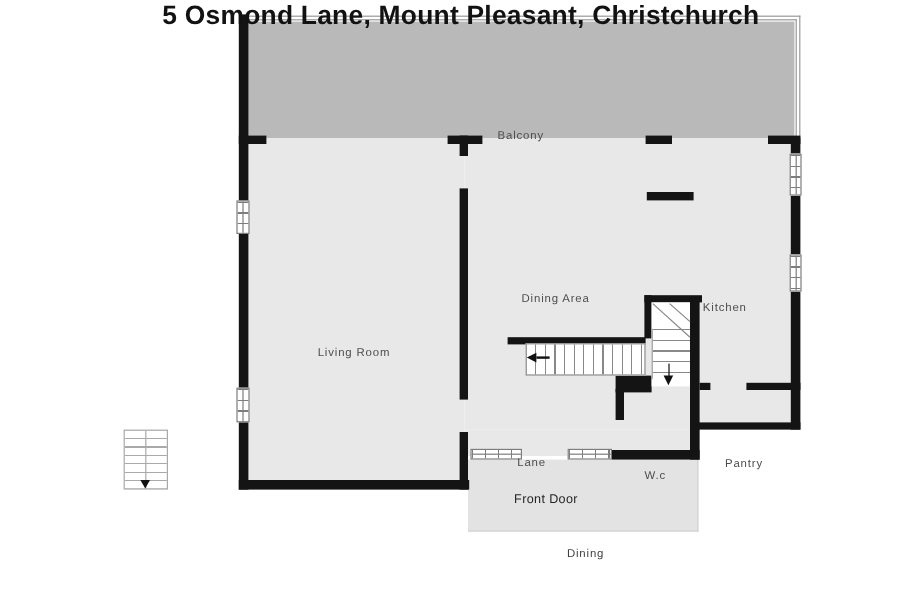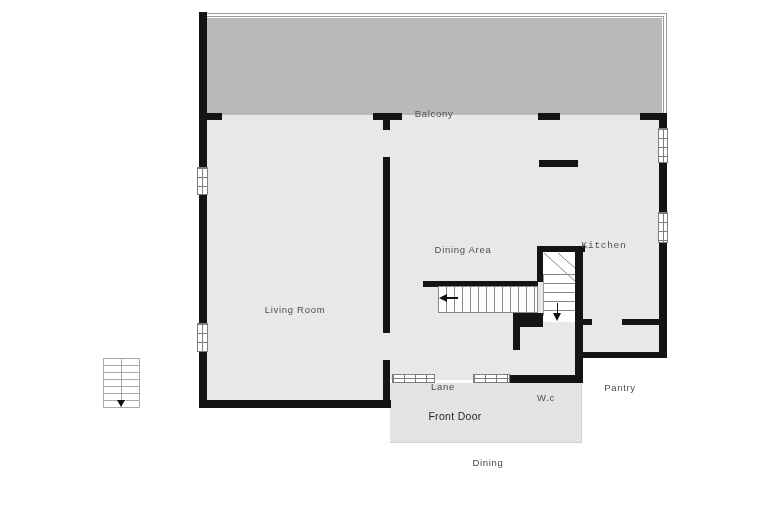--- a/index.html
+++ b/index.html
@@ -88,23 +88,24 @@
     <line x1="544" y1="253" x2="575" y2="281" stroke="#888" stroke-width="1"></line>
     <line x1="558" y1="253" x2="575" y2="268" stroke="#888" stroke-width="1"></line>
   </svg>
   <div class="tail" style="left:557px;top:303px;width:1px;height:11px;"></div>
   <div class="arrow-down" style="left:553px;top:313px;"></div>
 
   <div class="mini-stairs" style="left:103px;top:358px;width:37px;height:50px;"></div>
   <div class="arrow-down" style="left:117px;top:400px;border-left-width:4px;border-right-width:4px;border-top-width:7px;"></div>
 
   <div class="room-label" style="left:434px;top:72px;">Balcony</div>
-  <div class="room-label" style="left:295px;top:268px;text-align:right;">Living Room</div>
+  <div class="room-label" style="left:295px;top:253px;text-align:right;">Living Room</div>
   <div class="room-label" style="left:463px;top:208px;">Dining Area</div>
-  <div class="room-label" style="left:604px;top:204px;font-family:Liberation Mono, monospace;">Kitchen</div>
+  <div class="room-label" style="left:604px;top:216px;">Kitchen</div>
   <div class="room-label" style="left:443px;top:345px;">Lane</div>
   <div class="room-label" style="left:546px;top:356px;">W.c</div>
   <div class="room-label" style="left:620px;top:346px;">Pantry</div>
   <div class="door-label" style="left:455px;top:416px;">Front Door</div>
   <div class="room-label" style="left:488px;top:421px;color:#3f3f3f;">Dining</div>
 
+  <div id="title">5 Osmond Lane, Mount Pleasant, Christchurch</div>
 
 </div>
 
 </body></html>

